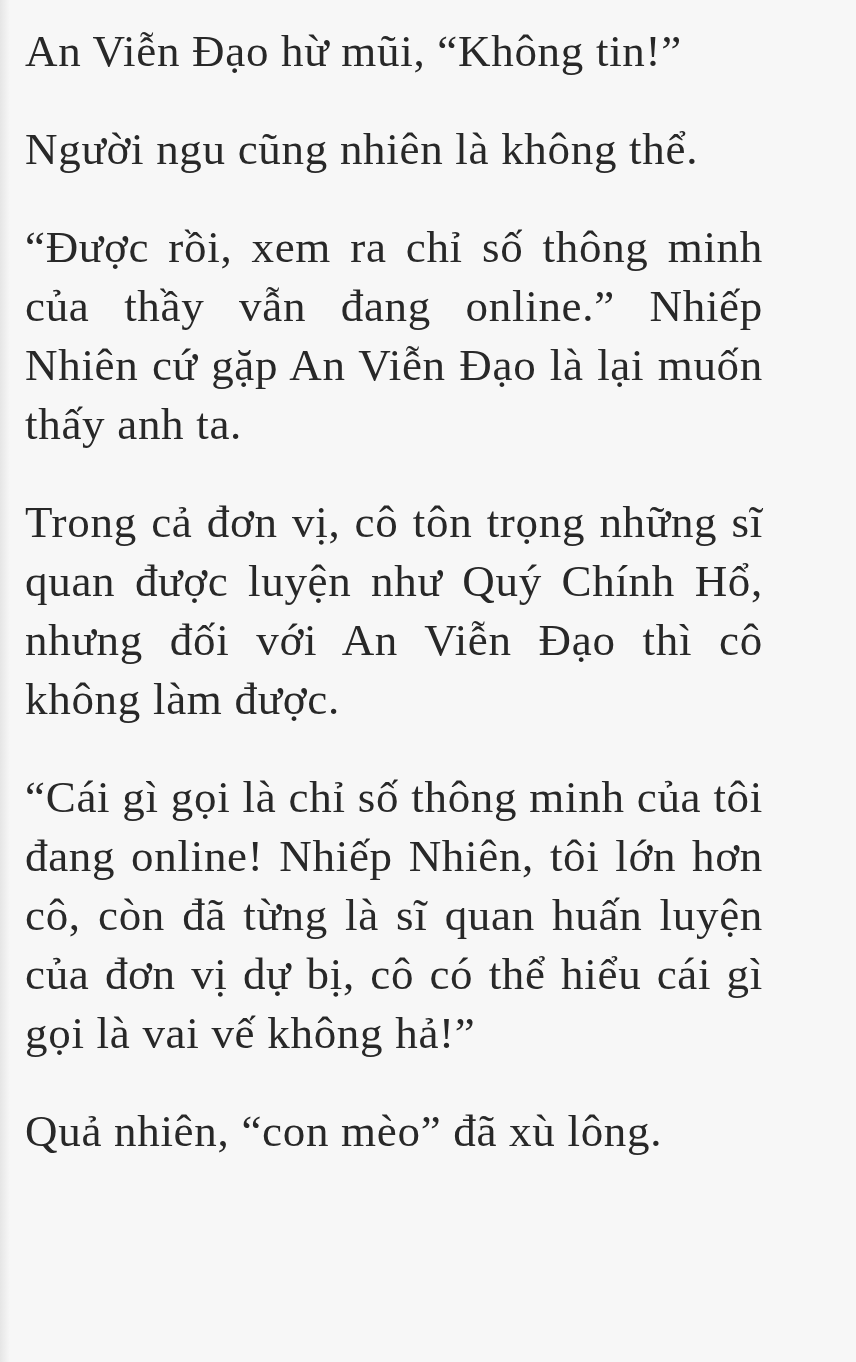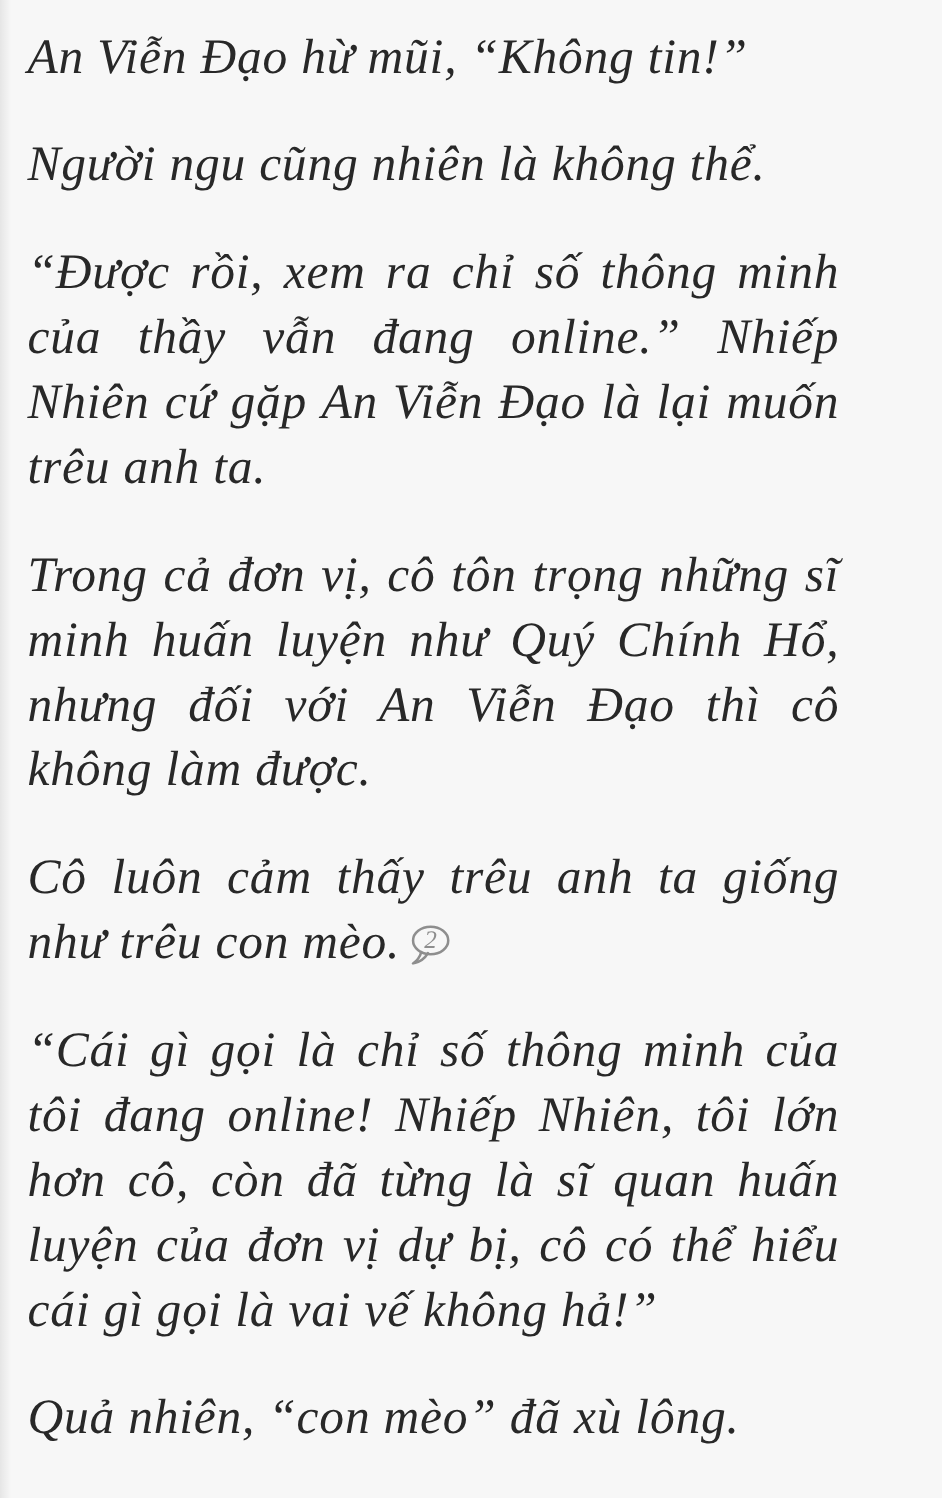--- a/index.html
+++ b/index.html
@@ -17,21 +17,20 @@
     box-sizing: border-box;
     width: 788px;
     height: 1362px;
     padding: 22px 25px 0 25px;
     font-family: "Liberation Serif", serif;
     font-size: 45px;
     line-height: 59px;
     letter-spacing: 0.7px;
     color: #282828;
     text-align: justify;
-    font-style: italic;
   }
   .reader-page p {
     margin: 0 0 39px 0;
     padding: 0;
   }
   
   .comment-badge {
     display: inline-block;
     position: relative;
     width: 40px;
@@ -71,28 +70,24 @@
 </head>
 <body>
 
 <main class="reader-page">
 
   <p>An Viễn Đạo hừ mũi, “Không tin!”</p>
 
 
   <p>Người ngu cũng nhiên là không thể.</p>
 
-  <p>“Được rồi, xem ra chỉ số thông minh của thầy vẫn đang online.” Nhiếp Nhiên cứ gặp An Viễn Đạo là lại muốn trêu anh ta.</p>
+  <p>“Được rồi, xem ra chỉ số thông minh của thầy vẫn đang online.” Nhiếp Nhiên cứ gặp An Viễn Đạo là lại muốn thấy anh ta.</p>
 
-  <p>Trong cả đơn vị, cô tôn trọng những sĩ minh huấn luyện như Quý Chính Hổ, nhưng đối với An Viễn Đạo thì cô không làm được.</p>
+  <p>Trong cả đơn vị, cô tôn trọng những sĩ quan được luyện như Quý Chính Hổ, nhưng đối với An Viễn Đạo thì cô không làm được.</p>
 
-  <p><span>Cô luôn cảm thấy trêu anh ta giống như trêu con mèo.</span><span class="comment-badge"><svg width="40" height="36" viewBox="0 0 40 36">
-        <ellipse cx="18.5" cy="14" rx="16" ry="12.5" fill="none" stroke="#8e8e8e" stroke-width="2.3"></ellipse>
-        <path d="M10 24.5 C8.5 29.5 6 32.5 2.5 35 C9.5 33.5 13.5 30 16 25.5" fill="none" stroke="#8e8e8e" stroke-width="2.3" stroke-linecap="round" stroke-linejoin="round"></path>
-      </svg><span class="badge-count">2</span></span></p>
 
   <p>“Cái gì gọi là chỉ số thông minh của tôi đang online! Nhiếp Nhiên, tôi lớn hơn cô, còn đã từng là sĩ quan huấn luyện của đơn vị dự bị, cô có thể hiểu cái gì gọi là vai vế không hả!”</p>
 
   <p>Quả nhiên, “con mèo” đã xù lông.</p>
 
 </main>
 
 <div class="edge-shade"></div>
 
 </body></html>

